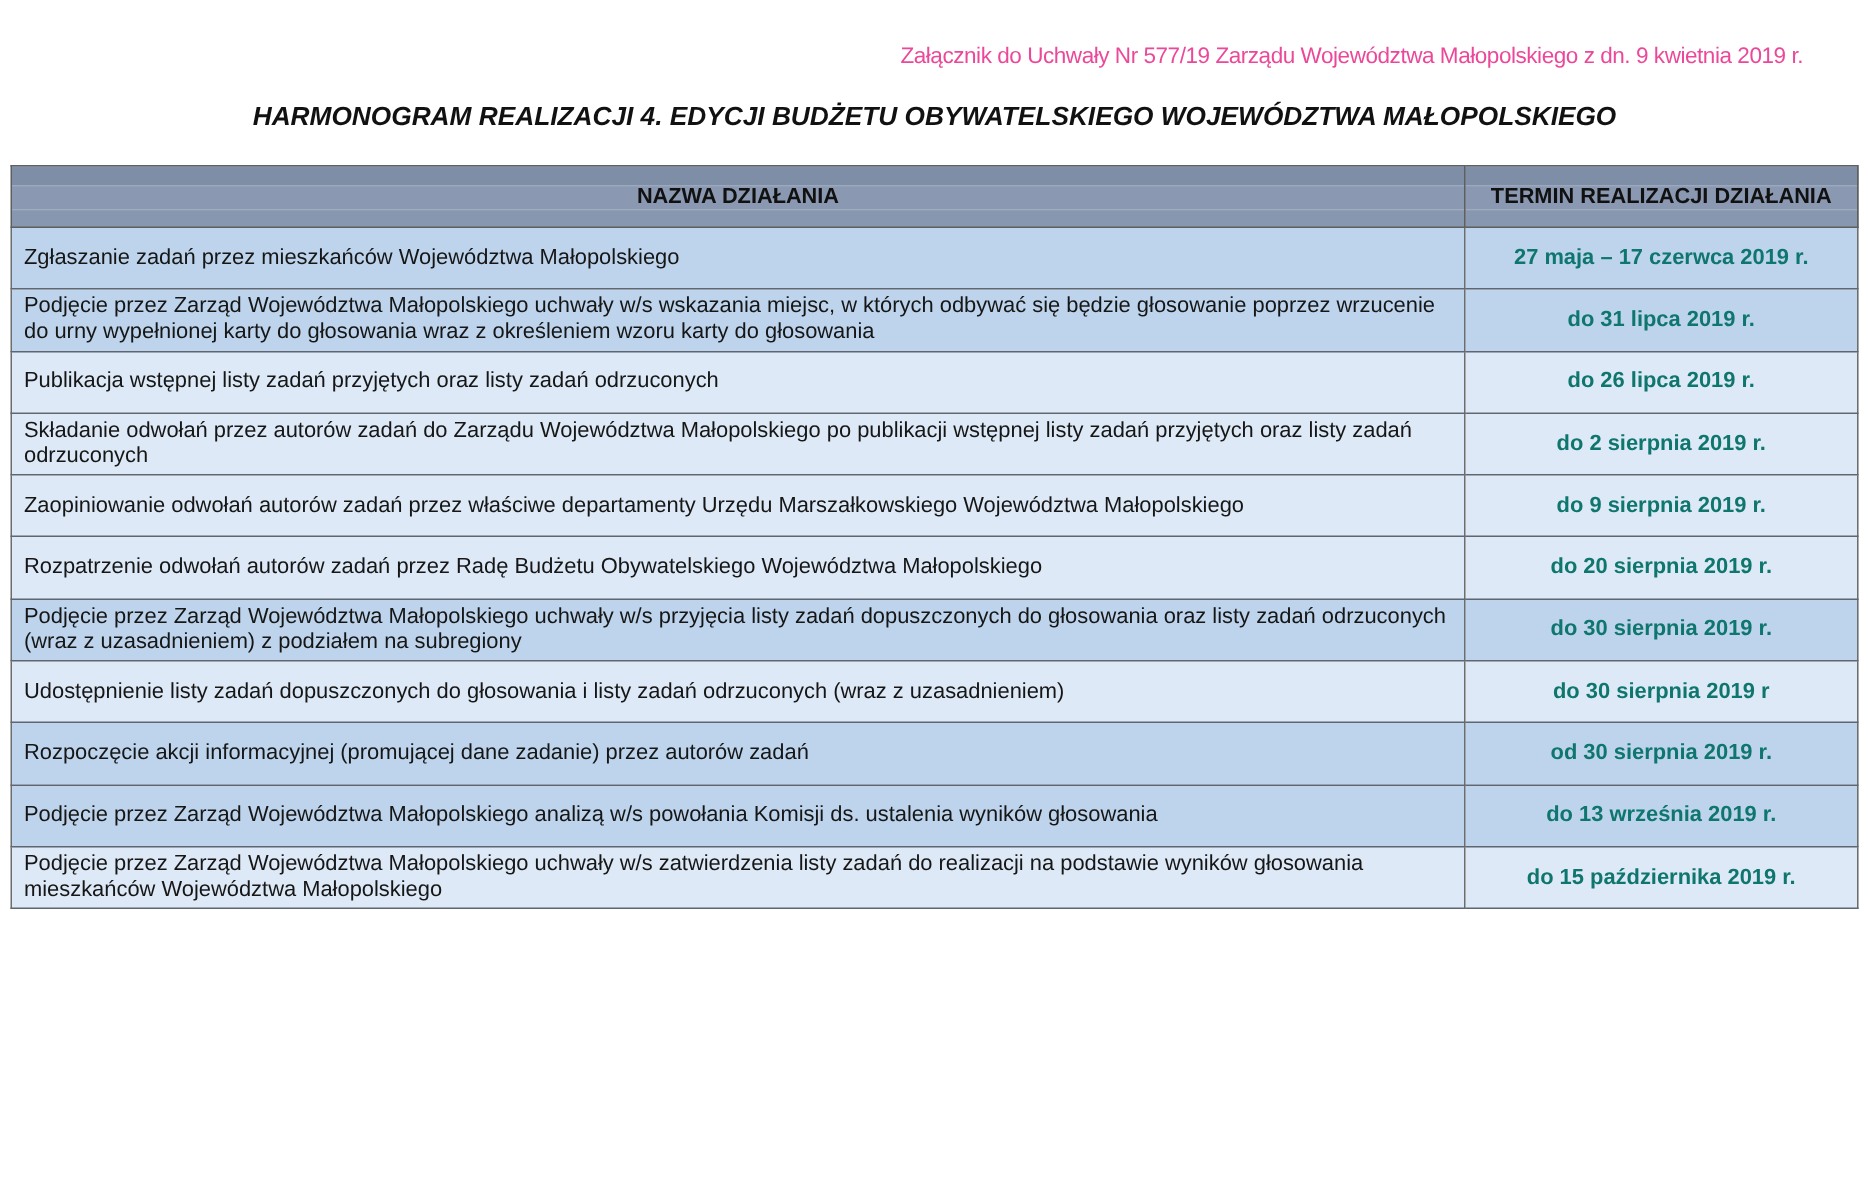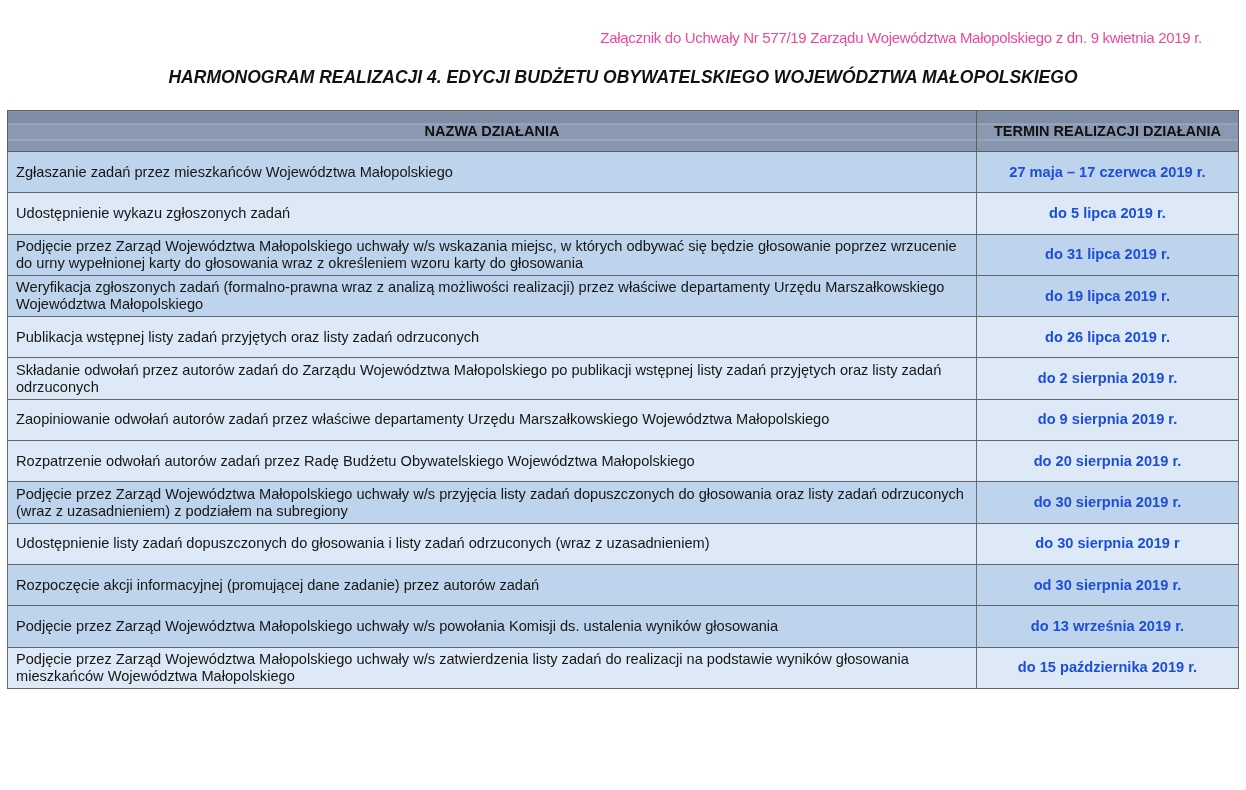--- a/index.html
+++ b/index.html
@@ -75,21 +75,21 @@
     font-size: 14.6px;
     line-height: 17px;
     vertical-align: middle;
   }
   table.schedule tr.dark td { background: #bdd4ec; }
   table.schedule tr.light td { background: #dde9f6; }
   table.schedule td.name { text-align: left; color: #161616; }
   table.schedule td.date {
     text-align: center;
     font-weight: bold;
-    color: #1d4ed8;
+    color: #0f766e;
   }
 </style>
 </head>
 <body>
 
 <div class="annex">Załącznik do Uchwały Nr 577/19 Zarządu Województwa Małopolskiego z dn. 9 kwietnia 2019 r.</div>
 <div class="title">HARMONOGRAM REALIZACJI 4. EDYCJI BUDŻETU OBYWATELSKIEGO WOJEWÓDZTWA MAŁOPOLSKIEGO</div>
 
 <table class="schedule">
   <colgroup>
@@ -100,31 +100,23 @@
     <tr>
       <th>NAZWA DZIAŁANIA</th>
       <th>TERMIN REALIZACJI DZIAŁANIA</th>
     </tr>
   </thead>
   <tbody id="rows">
       <tr class="dark">
         <td class="name">Zgłaszanie zadań przez mieszkańców Województwa Małopolskiego</td>
         <td class="date">27 maja – 17 czerwca 2019 r.</td>
       </tr>
-      <tr class="light">
-        <td class="name">Udostępnienie wykazu zgłoszonych zadań</td>
-        <td class="date">do 5 lipca 2019 r.</td>
-      </tr>
       <tr class="dark">
         <td class="name">Podjęcie przez Zarząd Województwa Małopolskiego uchwały w/s wskazania miejsc, w których odbywać się będzie głosowanie poprzez wrzucenie do urny wypełnionej karty do głosowania wraz z określeniem wzoru karty do głosowania</td>
         <td class="date">do 31 lipca 2019 r.</td>
-      </tr>
-      <tr class="dark">
-        <td class="name">Weryfikacja zgłoszonych zadań (formalno-prawna wraz z analizą możliwości realizacji) przez właściwe departamenty Urzędu Marszałkowskiego Województwa Małopolskiego</td>
-        <td class="date">do 19 lipca 2019 r.</td>
       </tr>
       <tr class="light">
         <td class="name">Publikacja wstępnej listy zadań przyjętych oraz listy zadań odrzuconych</td>
         <td class="date">do 26 lipca 2019 r.</td>
       </tr>
       <tr class="light">
         <td class="name">Składanie odwołań przez autorów zadań do Zarządu Województwa Małopolskiego po publikacji wstępnej listy zadań przyjętych oraz listy zadań odrzuconych</td>
         <td class="date">do 2 sierpnia 2019 r.</td>
       </tr>
       <tr class="light">
@@ -141,21 +133,21 @@
       </tr>
       <tr class="light">
         <td class="name">Udostępnienie listy zadań dopuszczonych do głosowania i listy zadań odrzuconych (wraz z uzasadnieniem)</td>
         <td class="date">do 30 sierpnia 2019 r</td>
       </tr>
       <tr class="dark">
         <td class="name">Rozpoczęcie akcji informacyjnej (promującej dane zadanie) przez autorów zadań</td>
         <td class="date">od 30 sierpnia 2019 r.</td>
       </tr>
       <tr class="dark">
-        <td class="name">Podjęcie przez Zarząd Województwa Małopolskiego uchwały w/s powołania Komisji ds. ustalenia wyników głosowania</td>
+        <td class="name">Podjęcie przez Zarząd Województwa Małopolskiego analizą w/s powołania Komisji ds. ustalenia wyników głosowania</td>
         <td class="date">do 13 września 2019 r.</td>
       </tr>
       <tr class="light">
         <td class="name">Podjęcie przez Zarząd Województwa Małopolskiego uchwały w/s zatwierdzenia listy zadań do realizacji na podstawie wyników głosowania mieszkańców Województwa Małopolskiego</td>
         <td class="date">do 15 października 2019 r.</td>
       </tr>
     </tbody>
 </table>
 
 </body></html>

